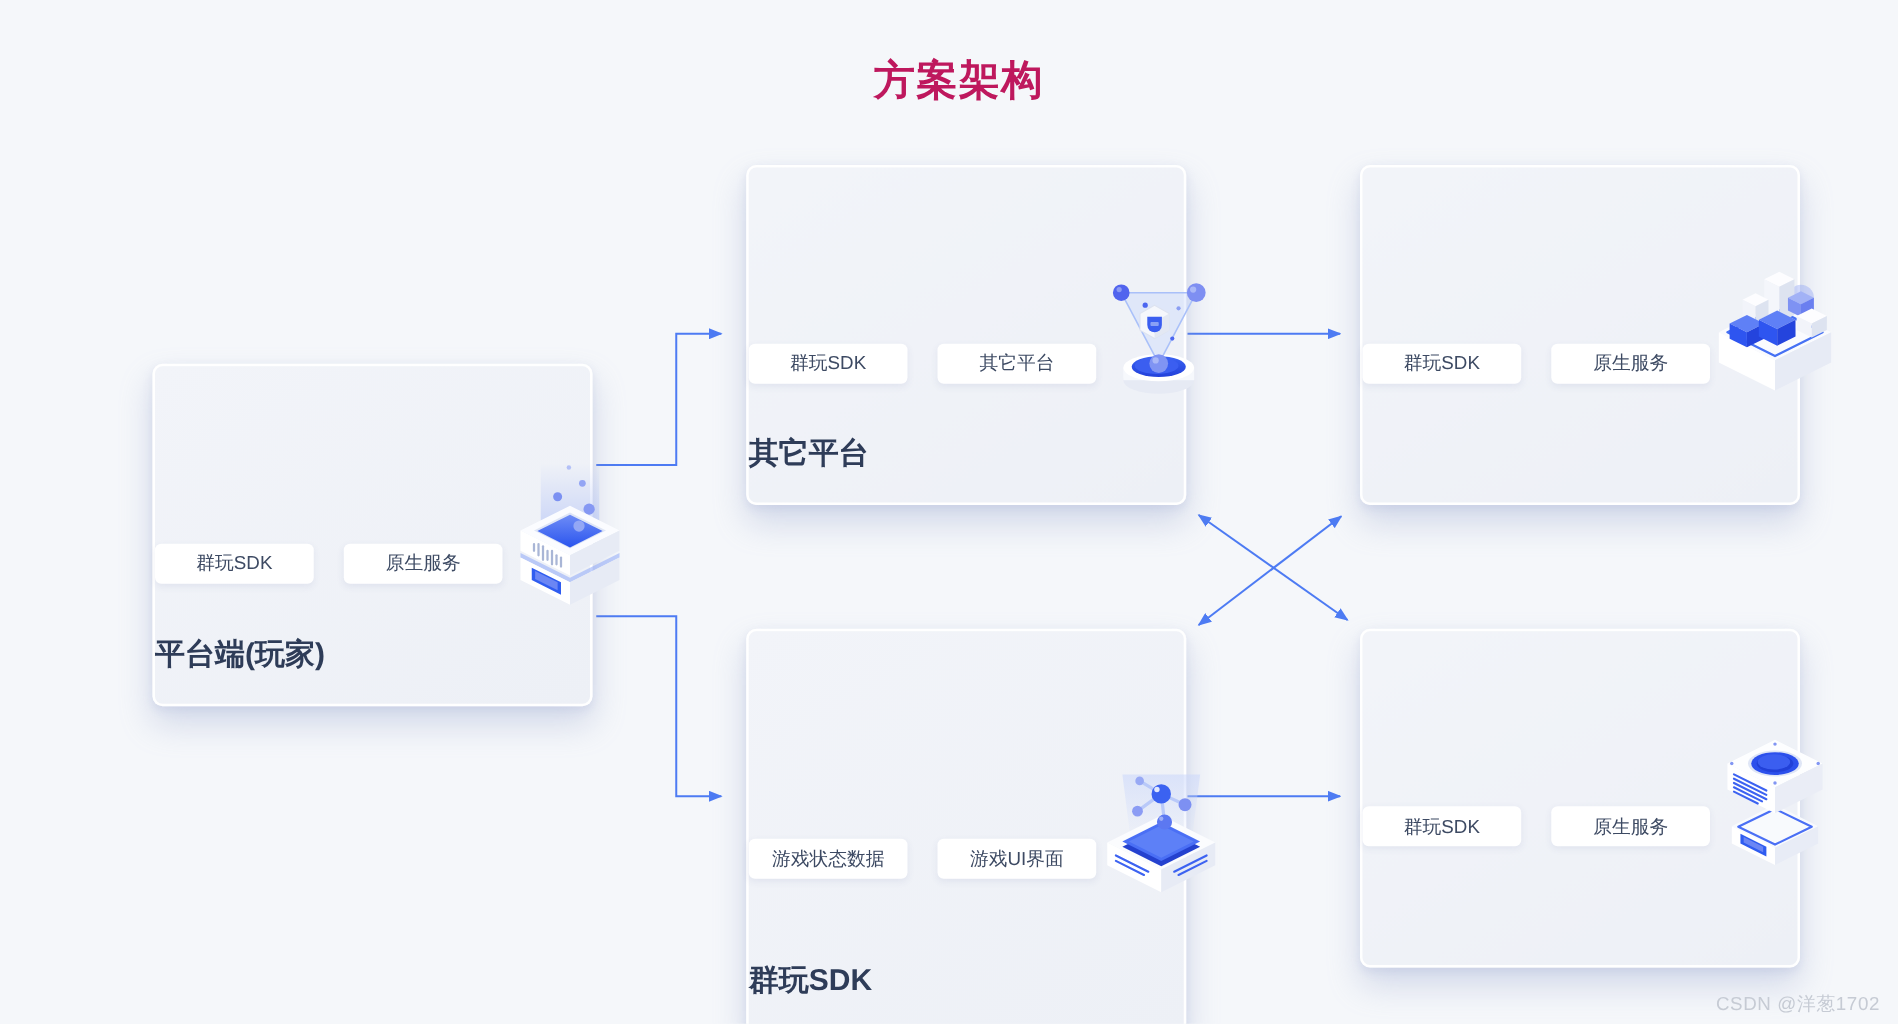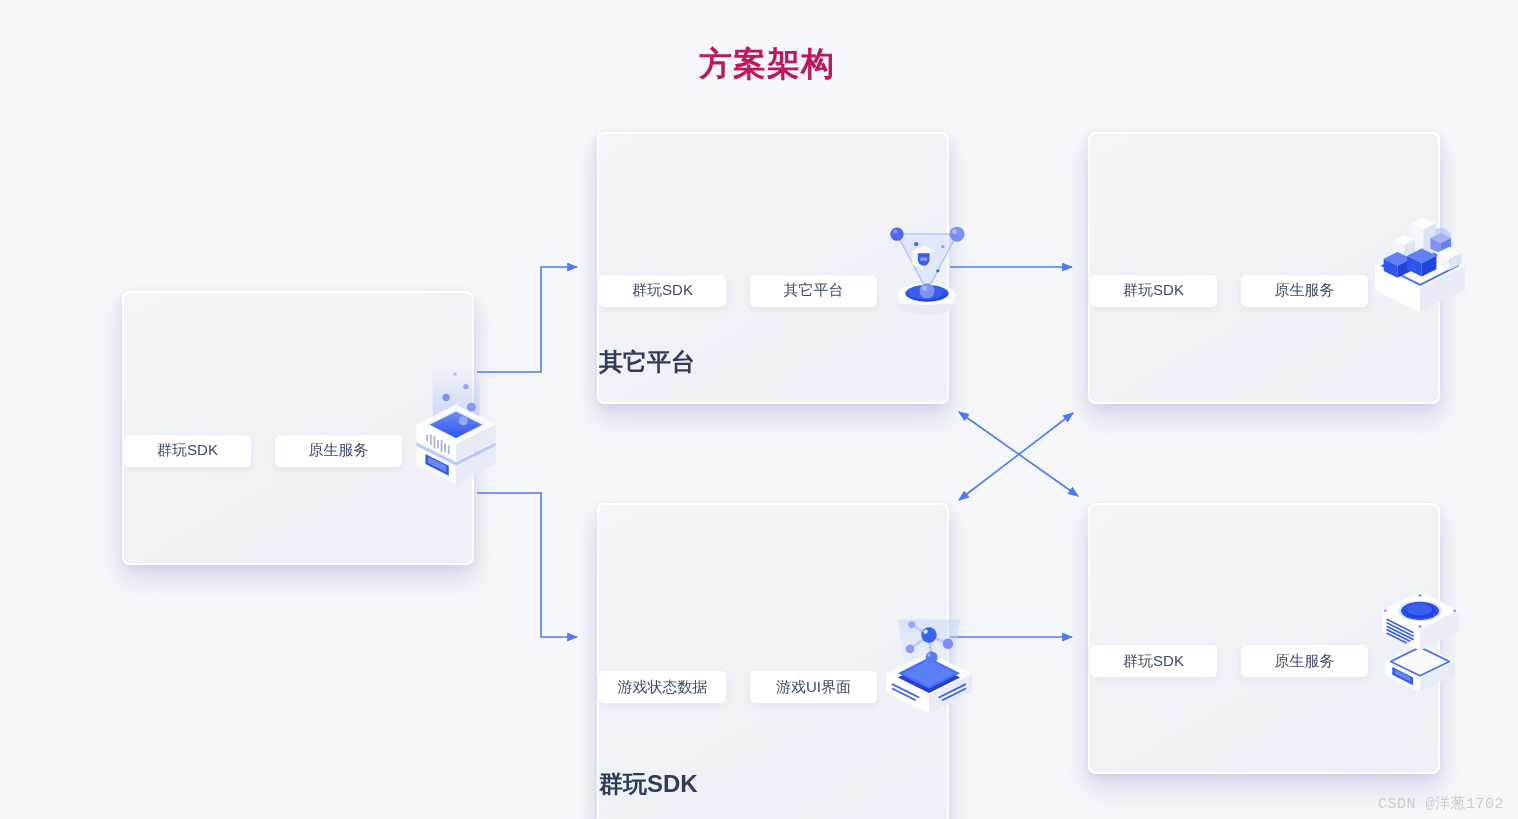--- a/index.html
+++ b/index.html
@@ -32,21 +32,21 @@
     font-size:15px;font-weight:500;color:#3d4a63;
   }
   .icon-wrap{flex:1;display:flex;align-items:center;justify-content:center;padding-bottom:46px;}
   .card-title{
     position:absolute;left:0;right:0;bottom:24px;
     text-align:left;font-size:24px;font-weight:700;color:#2e3c58;
   }
   .overlay{position:absolute;left:0;top:0;pointer-events:none;}
   .watermark{
     position:absolute;right:14px;bottom:6px;
-    font-size:15px;color:#c6cbd4;letter-spacing:0.5px;font-family:Liberation Mono, monospace;
+    font-size:15px;color:#c6cbd4;letter-spacing:0.5px;
   }
 </style>
 </head>
 <body>
 
 <div class="page-title">方案架构</div>
 
 <svg class="overlay" width="1518" height="819" viewBox="0 0 1518 819">
   <defs>
     <marker id="ah" viewBox="0 0 10 8" markerWidth="11" markerHeight="9" refX="9" refY="4" orient="auto-start-reverse" markerUnits="userSpaceOnUse">
@@ -100,20 +100,21 @@
           <line x1="48" y1="88" x2="48" y2="96"></line>
         <line x1="52" y1="90" x2="52" y2="98"></line>
       </g>
       <polygon points="16,86 60,108 104,86 104,90 60,112 16,90" fill="#8ea8f8" opacity="0.55"></polygon>
       <polygon points="16,90 16,110 60,132 60,112" fill="#ffffff"></polygon>
       <polygon points="104,90 104,110 60,132 60,112" fill="#e7ebf5"></polygon>
       <polygon points="26,99 52,112 52,123 26,110" fill="#2f5cf0"></polygon>
       <polygon points="29,102 49,112 49,119 29,109" fill="#6b86f4"></polygon>
     </svg>
   </div>
+  <div class="card-title">平台端(玩家)</div>
 </div>
 
 <div class="card" style="left:597px;top:132px;width:352px;height:272px">
   <div class="tags">
     <span class="tag">群玩SDK</span>
     <span class="tag">其它平台</span>
   </div>
   <div class="icon-wrap">
     <svg viewBox="0 0 120 140" width="100" height="117">
       <defs>

